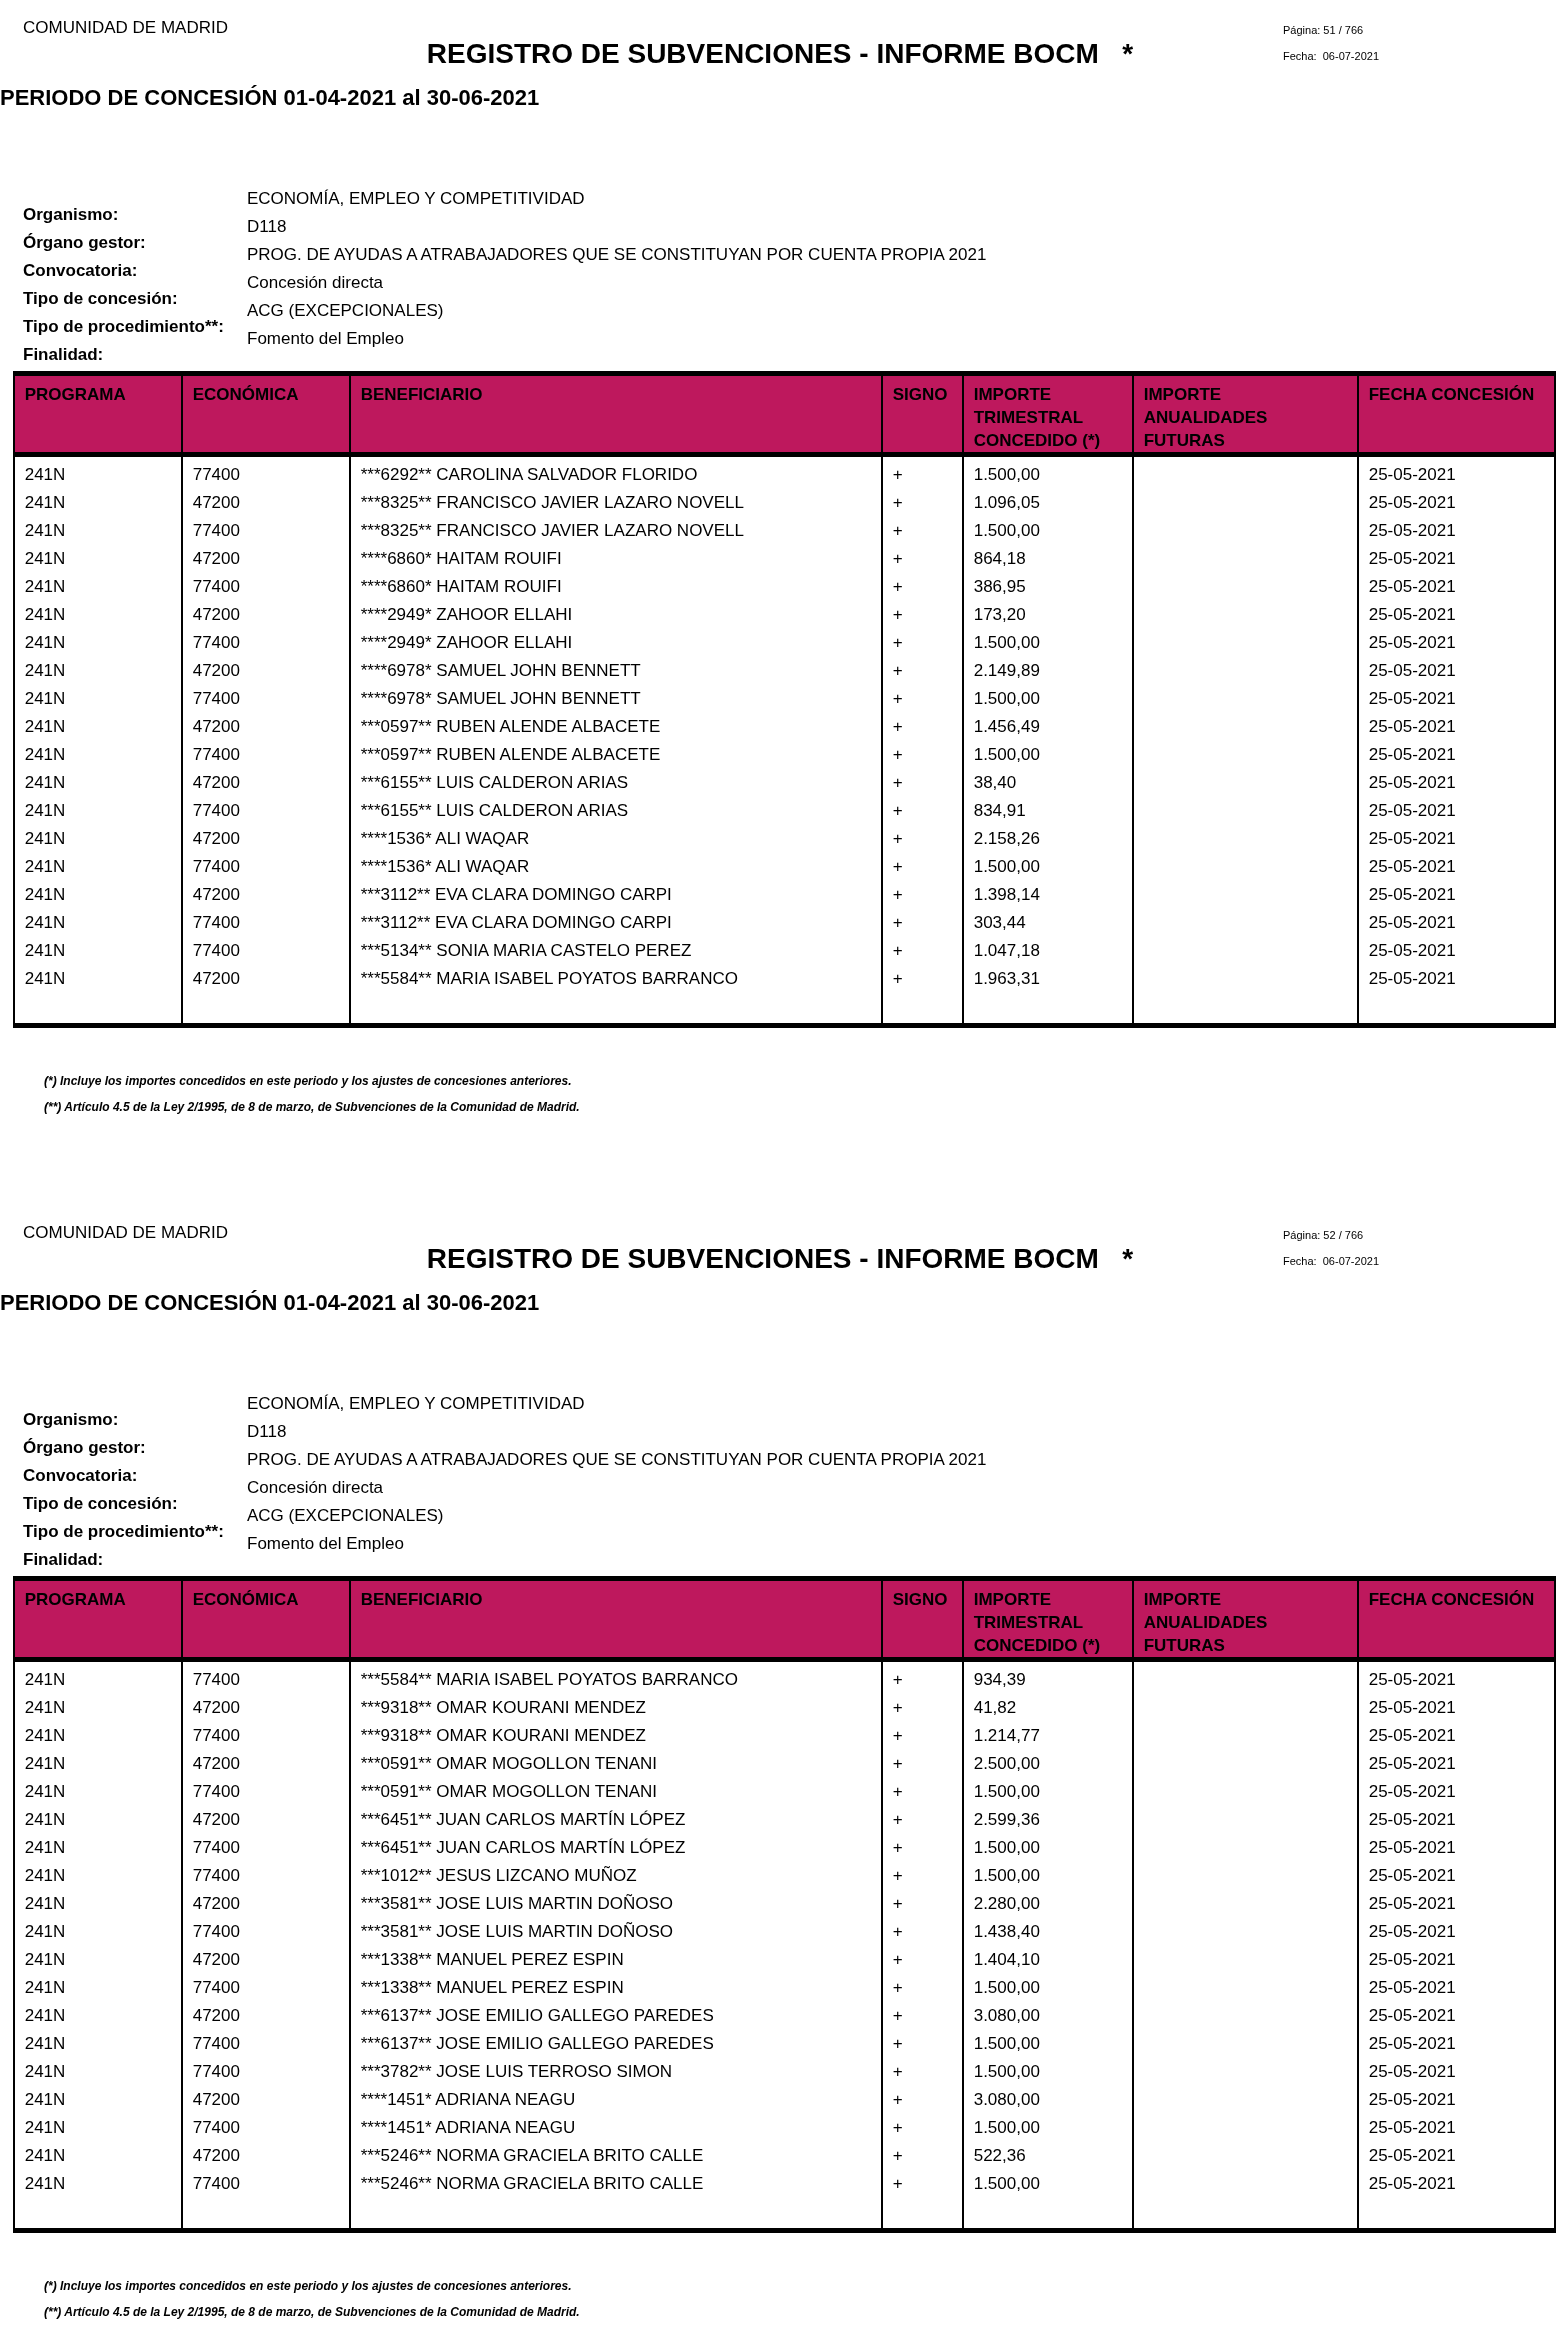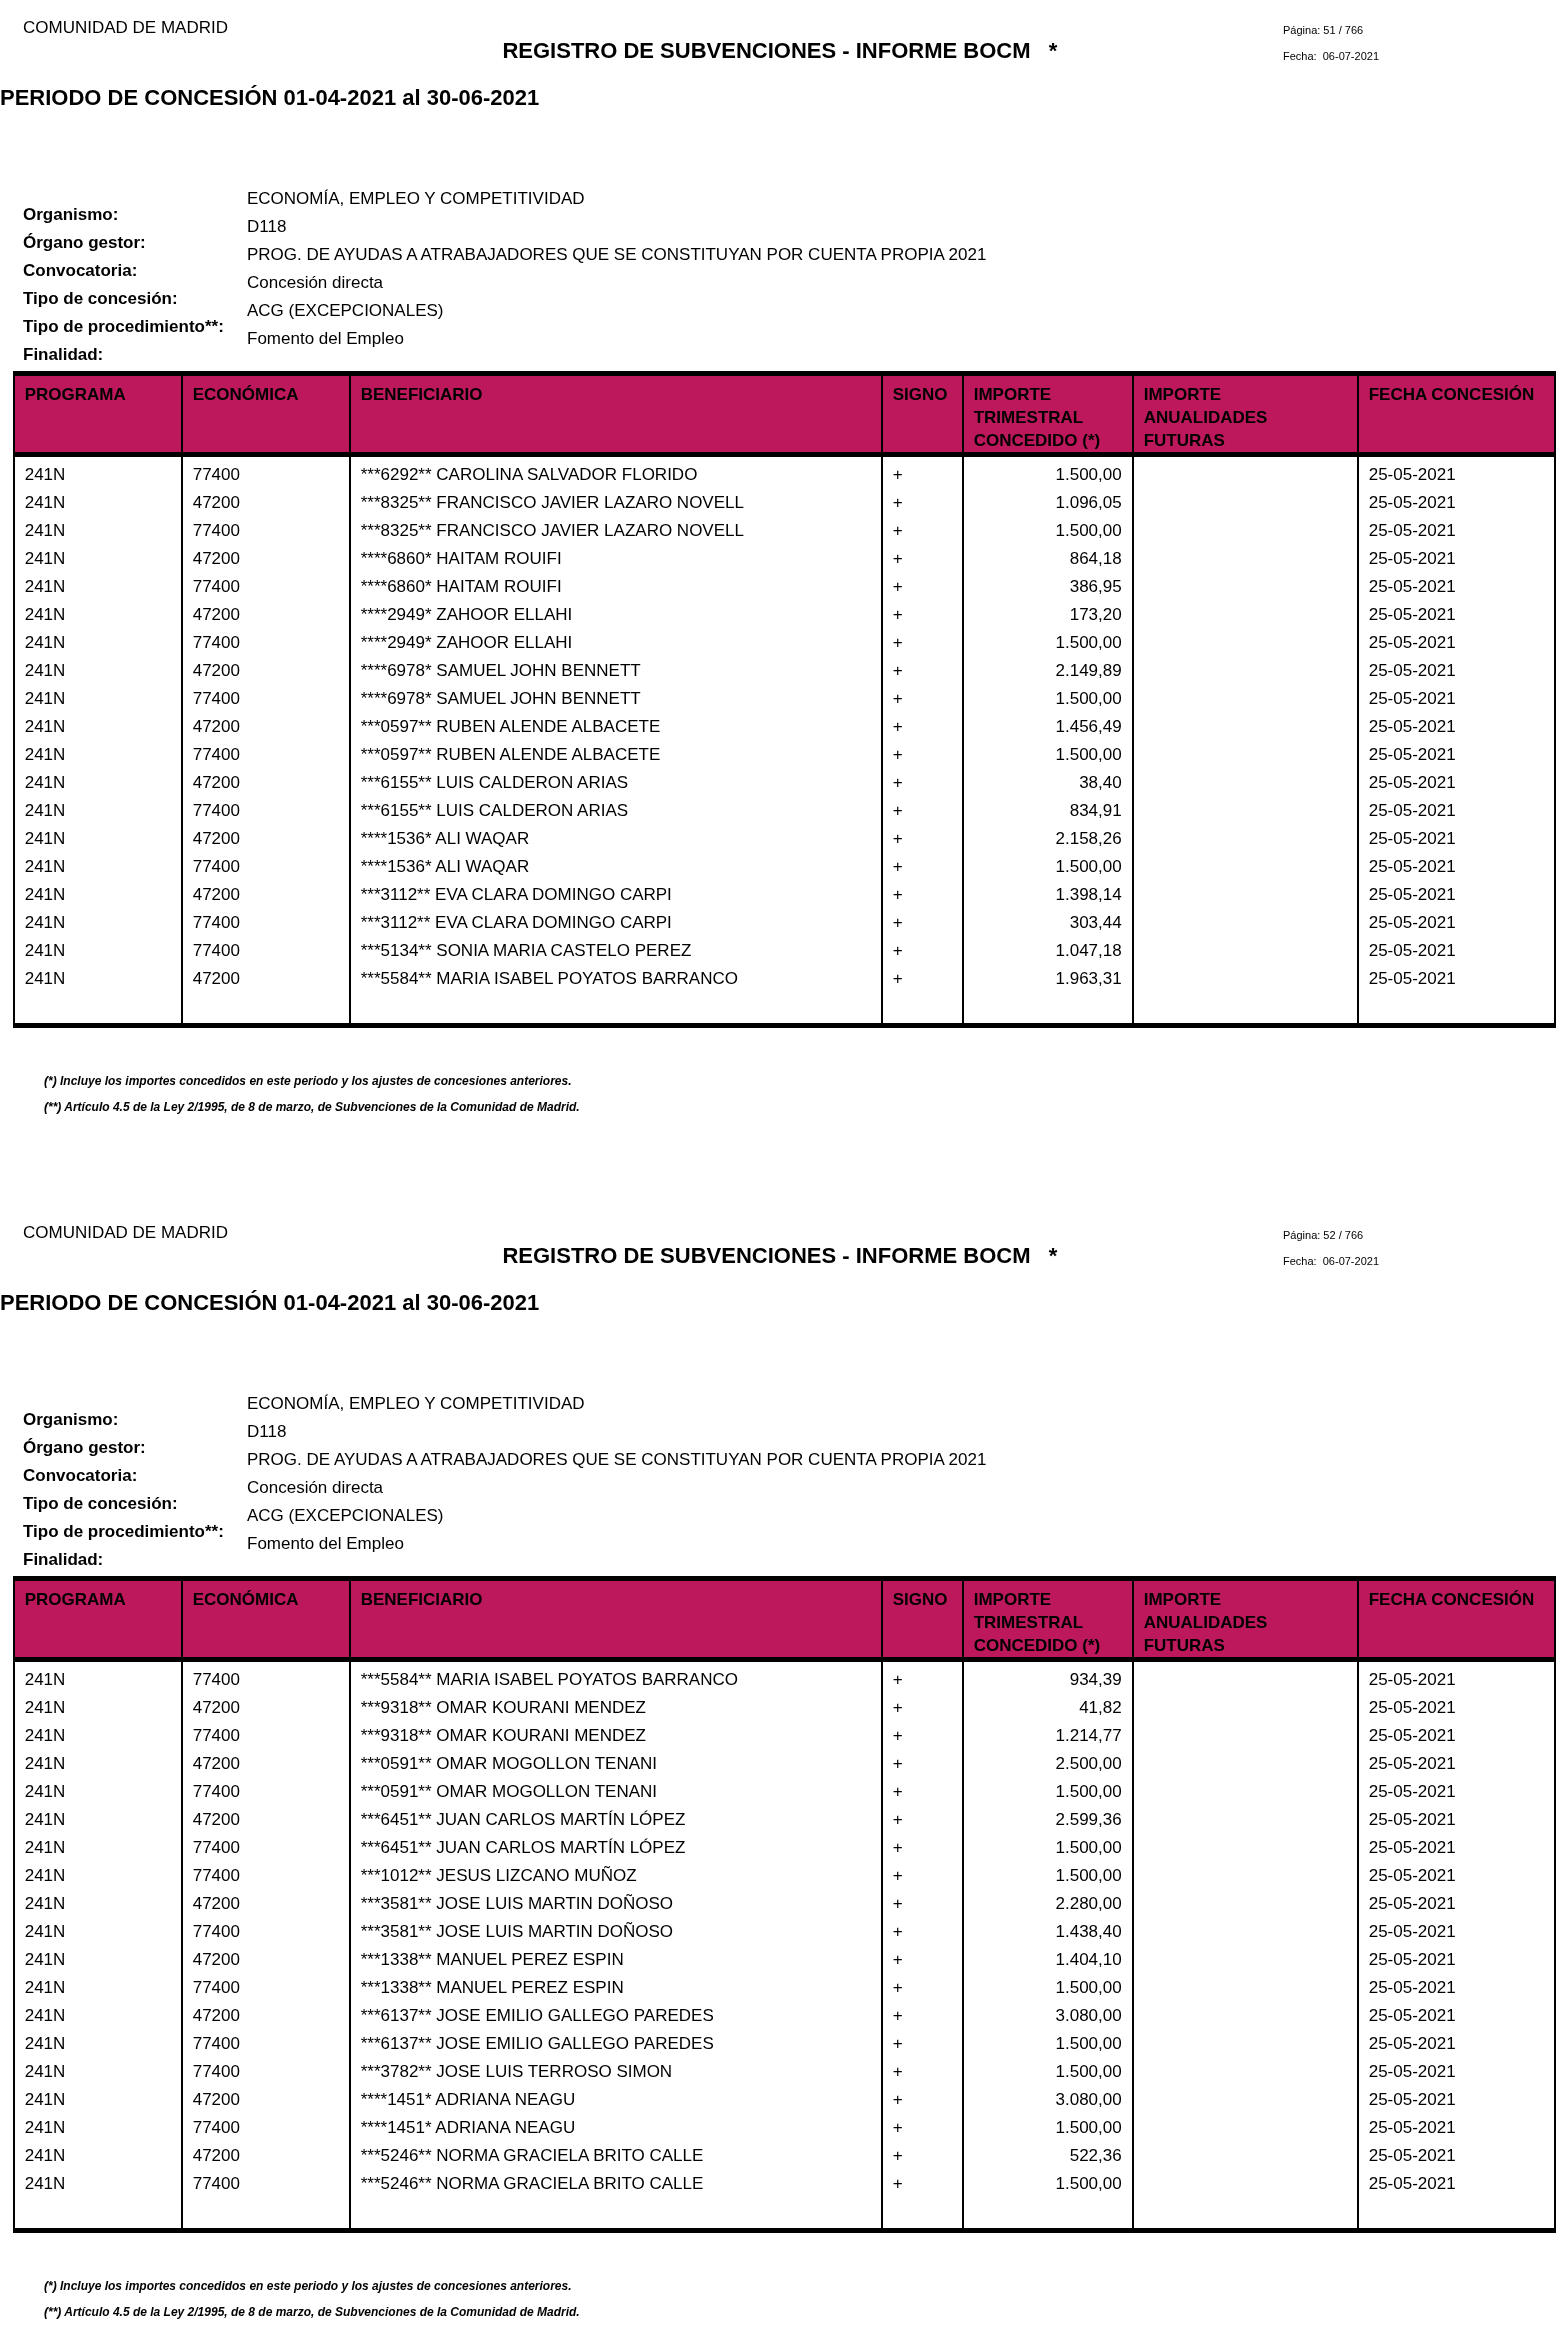--- a/index.html
+++ b/index.html
@@ -3,39 +3,39 @@
 <meta charset="utf-8">
 <style>
   html, body { margin: 0; padding: 0; background: #ffffff; }
   body { width: 1564px; height: 2330px; position: relative; overflow: hidden;
          font-family: "Liberation Sans", sans-serif; color: #000; }
   .page { position: absolute; left: 0; width: 1564px; height: 1205px; padding-left: 30px; }
   .page.p1 { top: 0; }
   .page.p2 { top: 1205px; }
   .abs { position: absolute; white-space: nowrap; }
   .org { left: 23px; top: 18.4px; font-size: 17px; }
-  .title { left: 0; width: 1564px; top: 38px; text-align: center; font-size: 22px; font-weight: bold; }
+  .title { left: 0; width: 1564px; top: 38px; text-align: center; font-size: 28px; font-weight: bold; }
   .title .inner { position: relative; left: -2.1px; }
   .pageinfo { left: 1283px; top: 18.4px; font-size: 11px; line-height: 25.5px; }
   .period { left: 0; width: 1564px; top: 85px; font-size: 22px; font-weight: bold; }
   .info { left: 23px; top: 185px; font-size: 17px; }
   .info-row { height: 28px; display: flex; align-items: center; }
   .info-label { width: 224px; font-weight: bold; margin-top: 32px; }
   .info-value { }
   table.grid { position: absolute; left: 12.7px; top: 371px; width: 1540px; border-collapse: collapse;
                font-size: 17px; table-layout: fixed; }
   table.grid th { background: #be185d; text-align: left; vertical-align: top; font-weight: bold;
                   padding: 7px 10px 0 10px; height: 67px; line-height: 23px;
                   border-left: 2.1px solid #000; border-right: 2.1px solid #000;
                   border-top: 5.7px solid #000; border-bottom: 5.7px solid #000; }
   table.grid td { border-left: 2.1px solid #000; border-right: 2.1px solid #000; padding: 0 10px;
                   height: 28px; line-height: 28px; white-space: nowrap; overflow: hidden; }
   table.grid tbody tr:first-child td { padding-top: 4.2px; }
   table.grid tr.filler td { height: 30px; border-bottom: 5.7px solid #000; }
-  td.num { text-align: right; }
+  td.num { text-align: left; }
   .notes { left: 44px; top: 1069px; font-size: 12px; font-style: italic; font-weight: bold; line-height: 25.5px; }
 </style>
 </head>
 <body>
 
 <section class="page p1">
   <div class="abs org">COMUNIDAD DE MADRID</div>
   <div class="abs title"><span class="inner" style="white-space:pre">REGISTRO DE SUBVENCIONES - INFORME BOCM   *</span></div>
   <div class="abs pageinfo">
     <div>Página: 51 / 766</div>

